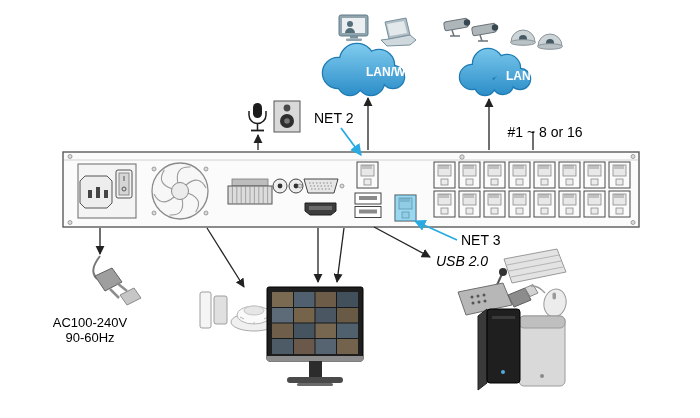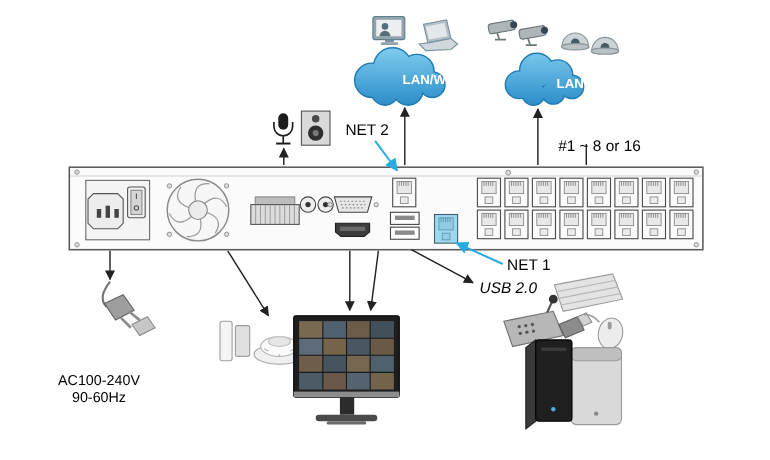--- a/index.html
+++ b/index.html
@@ -339,22 +339,22 @@
 
   <div class="lbl cloud" style="left:322px; top:66px; width:80px;">LAN/WAN</div>
   <div class="lbl cloud" style="left:462px; top:70px; width:68px;">LAN</div>
 
   <div class="lbl" style="left:314px; top:110px;">NET 2</div>
 
   <div class="lbl block center" style="left:500px; top:96px; width:90px;margin-top:28px;">
     <span>#1 ~ 8 or 16</span>
   </div>
 
-  <div class="lbl" style="left:461px; top:232px;">NET 1</div>
+  <div class="lbl" style="left:461px; top:232px;">NET 3</div>
 
   <div class="lbl" style="left:436px; top:253px;font-style:italic;">USB 2.0</div>
 
-  <div class="lbl block center small" style="left:38px; top:316px; width:104px;margin-top:23px;">
+  <div class="lbl block center small" style="left:38px; top:316px; width:104px;">
     <span>AC100-240V</span>
     <span>90-60Hz</span>
   </div>
 
 </div>
 
 </body></html>

